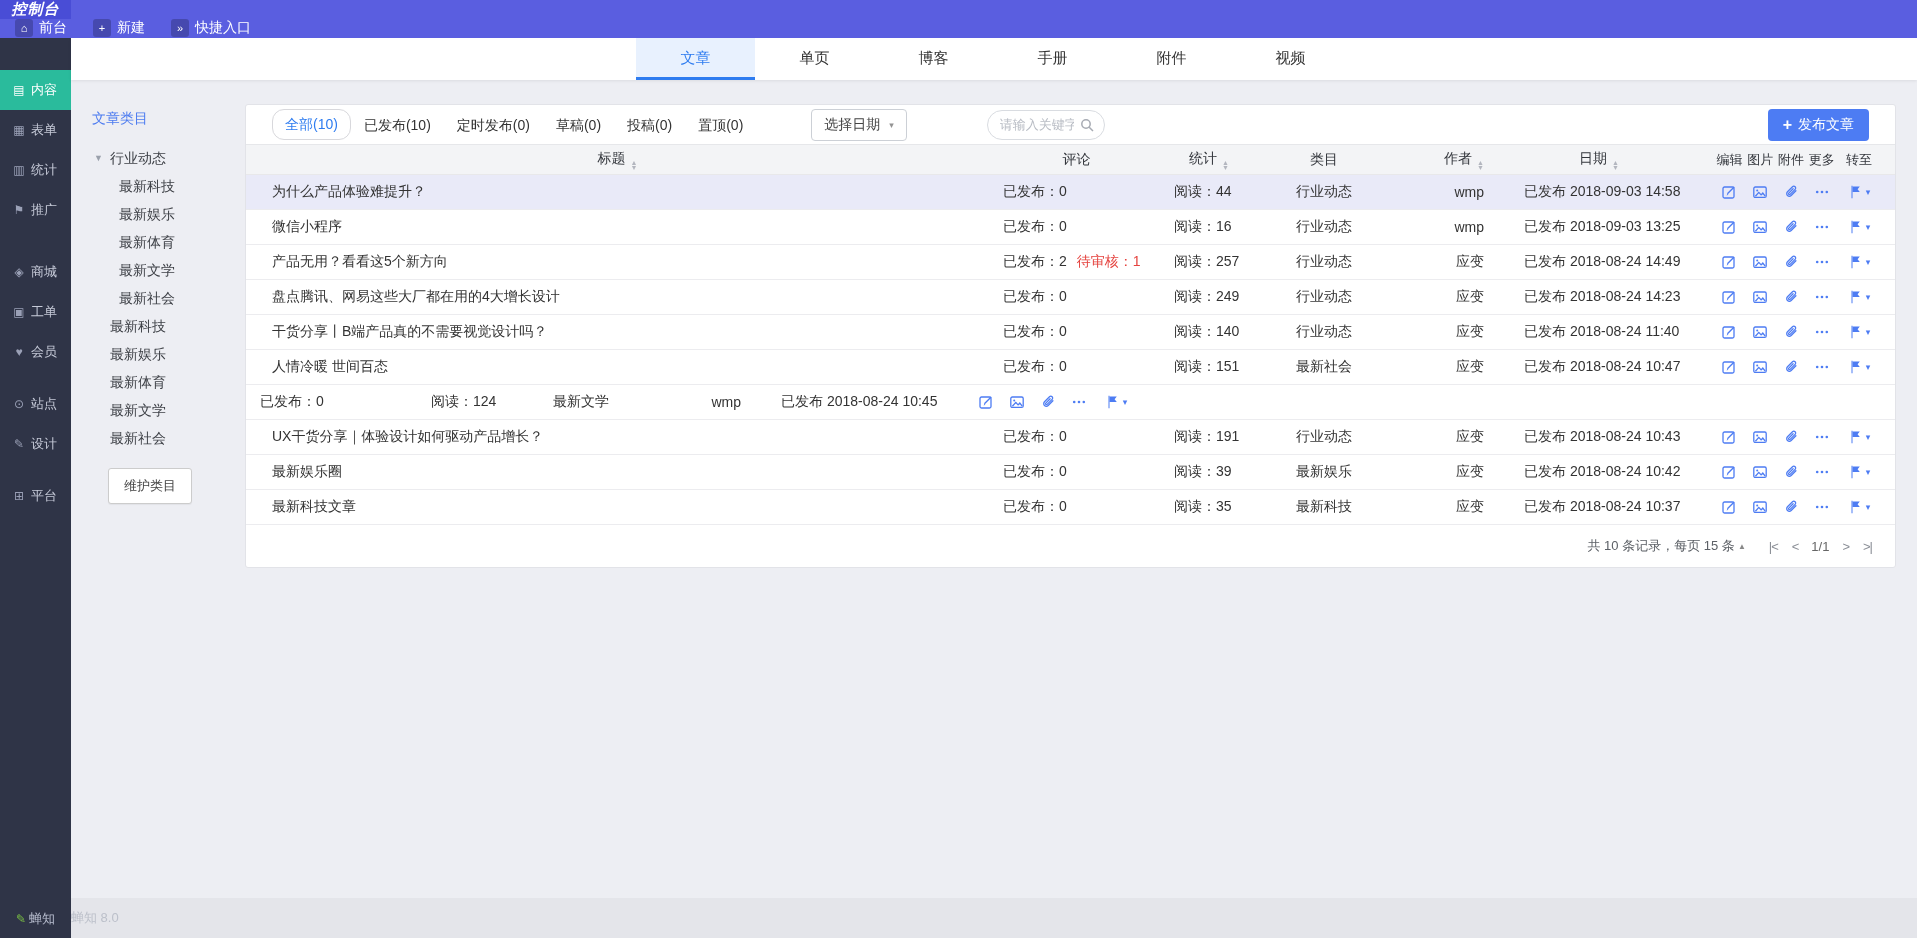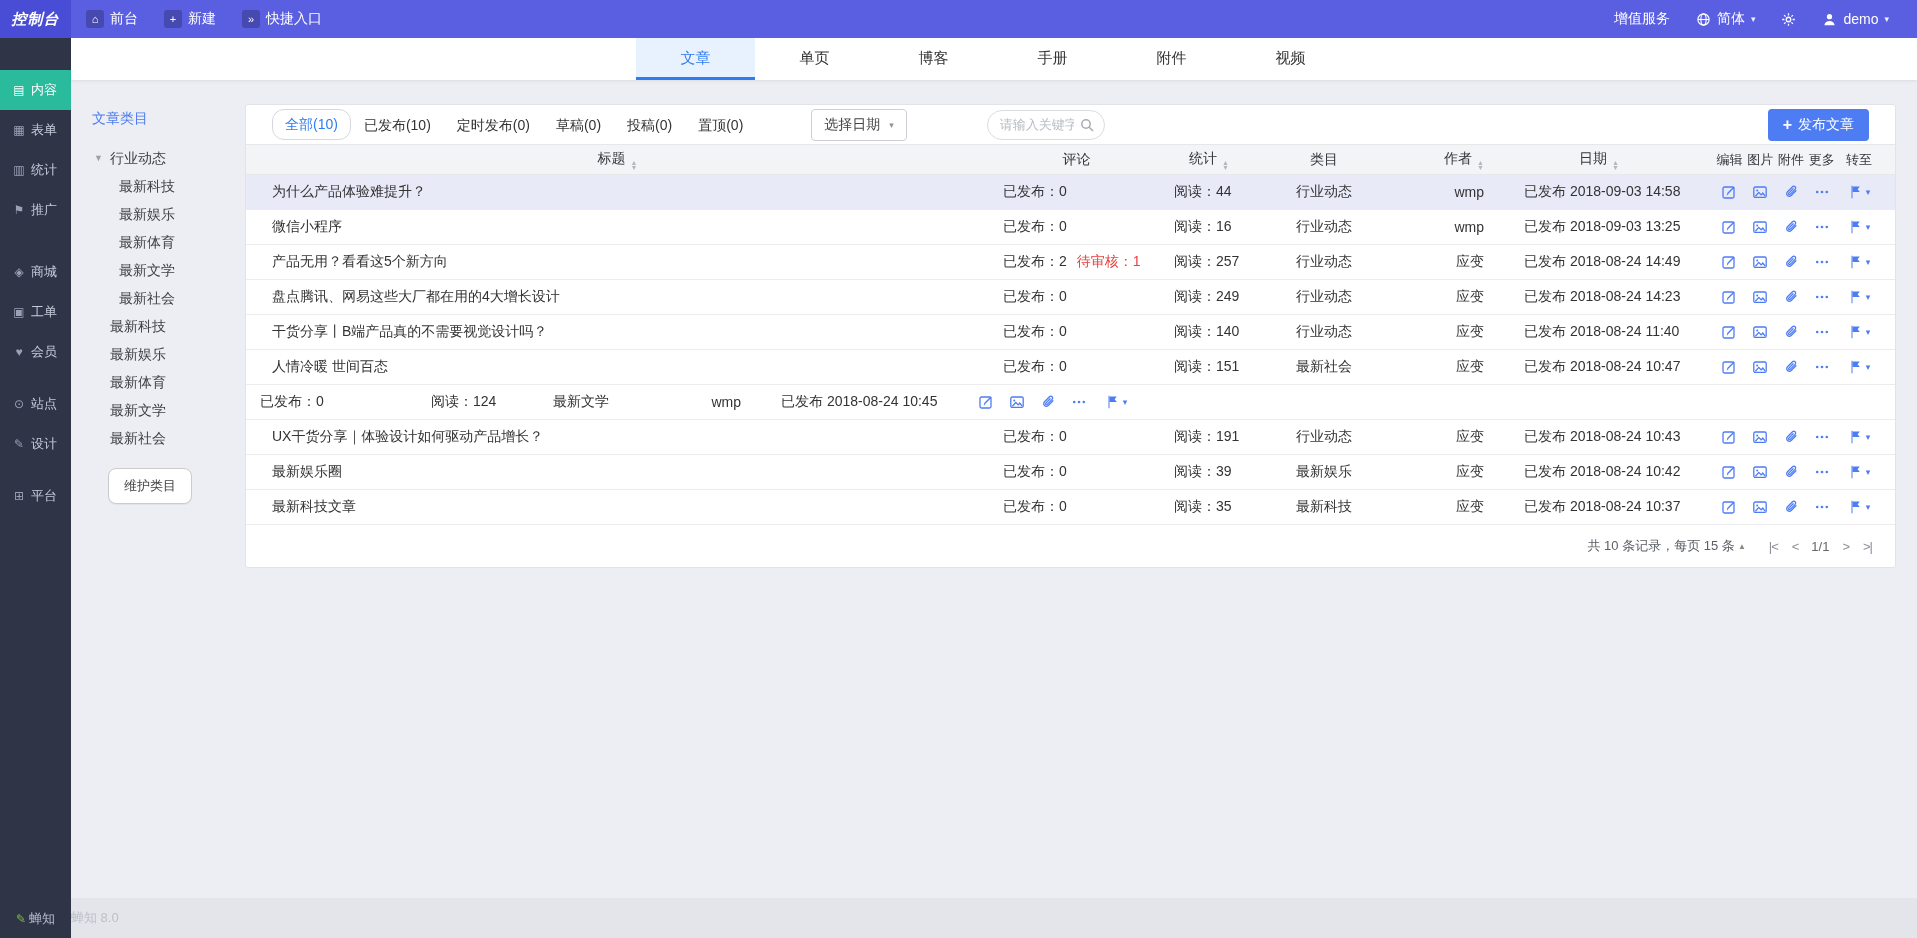--- a/index.html
+++ b/index.html
@@ -1,21 +1,21 @@
 <!DOCTYPE html>
 <html><head>
 <meta charset="utf-8">
 <style>
   html,body{width:1917px;height:938px;margin:0;overflow:hidden;
     font-family:"Liberation Sans","DejaVu Sans",sans-serif;background:#edeef3;}
   *{box-sizing:border-box;}
 
   
   .topbar{position:absolute;top:0;left:0;width:100%;height:38px;background:#5a5ee0;
-    display:flex;align-items:stretch;color:#fff;z-index:6;}
+    display:flex;align-items:stretch;color:#fff;z-index:6;flex-direction:column;}
   .logo{width:71px;background:#494dd6;display:flex;align-items:center;justify-content:center;
     font-size:15px;font-weight:bold;font-style:italic;letter-spacing:1px;cursor:pointer;}
   .topmenu{display:flex;align-items:center;margin-left:2px;}
   .topmenu-item{display:flex;align-items:center;gap:6px;padding:0 13px;font-size:14px;height:100%;cursor:pointer;}
   .mini-icon{width:18px;height:18px;border-radius:3px;background:rgba(0,0,0,.22);
     display:flex;align-items:center;justify-content:center;font-size:11px;line-height:1;}
   .topbar-right{margin-left:auto;display:flex;align-items:center;gap:26px;padding-right:28px;font-size:14px;}
   .tb-group{display:flex;align-items:center;gap:6px;cursor:pointer;}
   .tb-ic{display:flex;align-items:center;}
   .tb-ic svg{width:15px;height:15px;display:block;}
@@ -43,21 +43,21 @@
   
   .content{position:absolute;top:80px;left:71px;right:0;bottom:40px;background:#edeef3;overflow:hidden;}
 
   .tree{position:absolute;left:21px;top:30px;width:165px;font-size:14px;color:#3c3f45;}
   .tree-title{color:#4c7bf0;margin-bottom:16px;cursor:pointer;}
   .tree-root{display:flex;align-items:center;gap:7px;line-height:28px;cursor:pointer;padding-left:2px;}
   .tree-root .tcaret{font-size:9px;color:#9aa0ab;}
   .tree-children{padding-left:27px;}
   .tree-roots{padding-left:18px;}
   .tree-node{line-height:28px;cursor:pointer;white-space:nowrap;}
-  .maintain-btn{margin:16px 0 0 16px;padding:8px 15px;border:1px solid #ccc;border-radius:8px;
+  .maintain-btn{margin:16px 0 0 16px;padding:8px 15px;border:1px solid #ccc;border-radius:3px;
     background:#fff;font-size:13px;color:#444;cursor:pointer;box-shadow:0 1px 1px rgba(0,0,0,.05);}
 
   
   .card{margin:24px 21px 0 174px;background:#fff;border:1px solid #e2e3e8;border-radius:3px;}
   .toolbar{display:flex;align-items:center;height:40px;padding-left:26px;border-bottom:1px solid #e6e7ea;}
   .ftabs{display:flex;align-items:center;height:100%;}
   .ftab{padding:0 13px;font-size:14px;color:#333;line-height:38px;cursor:pointer;white-space:nowrap;}
   .ftab.active{color:#2e7cf0;border:1px solid #d8d8dc;border-radius:12px;background:#fff;
     line-height:29px;height:31px;padding:0 12px;}
   .date-btn{margin-left:55px;display:flex;align-items:center;gap:9px;border:1px solid #ccd0d6;

